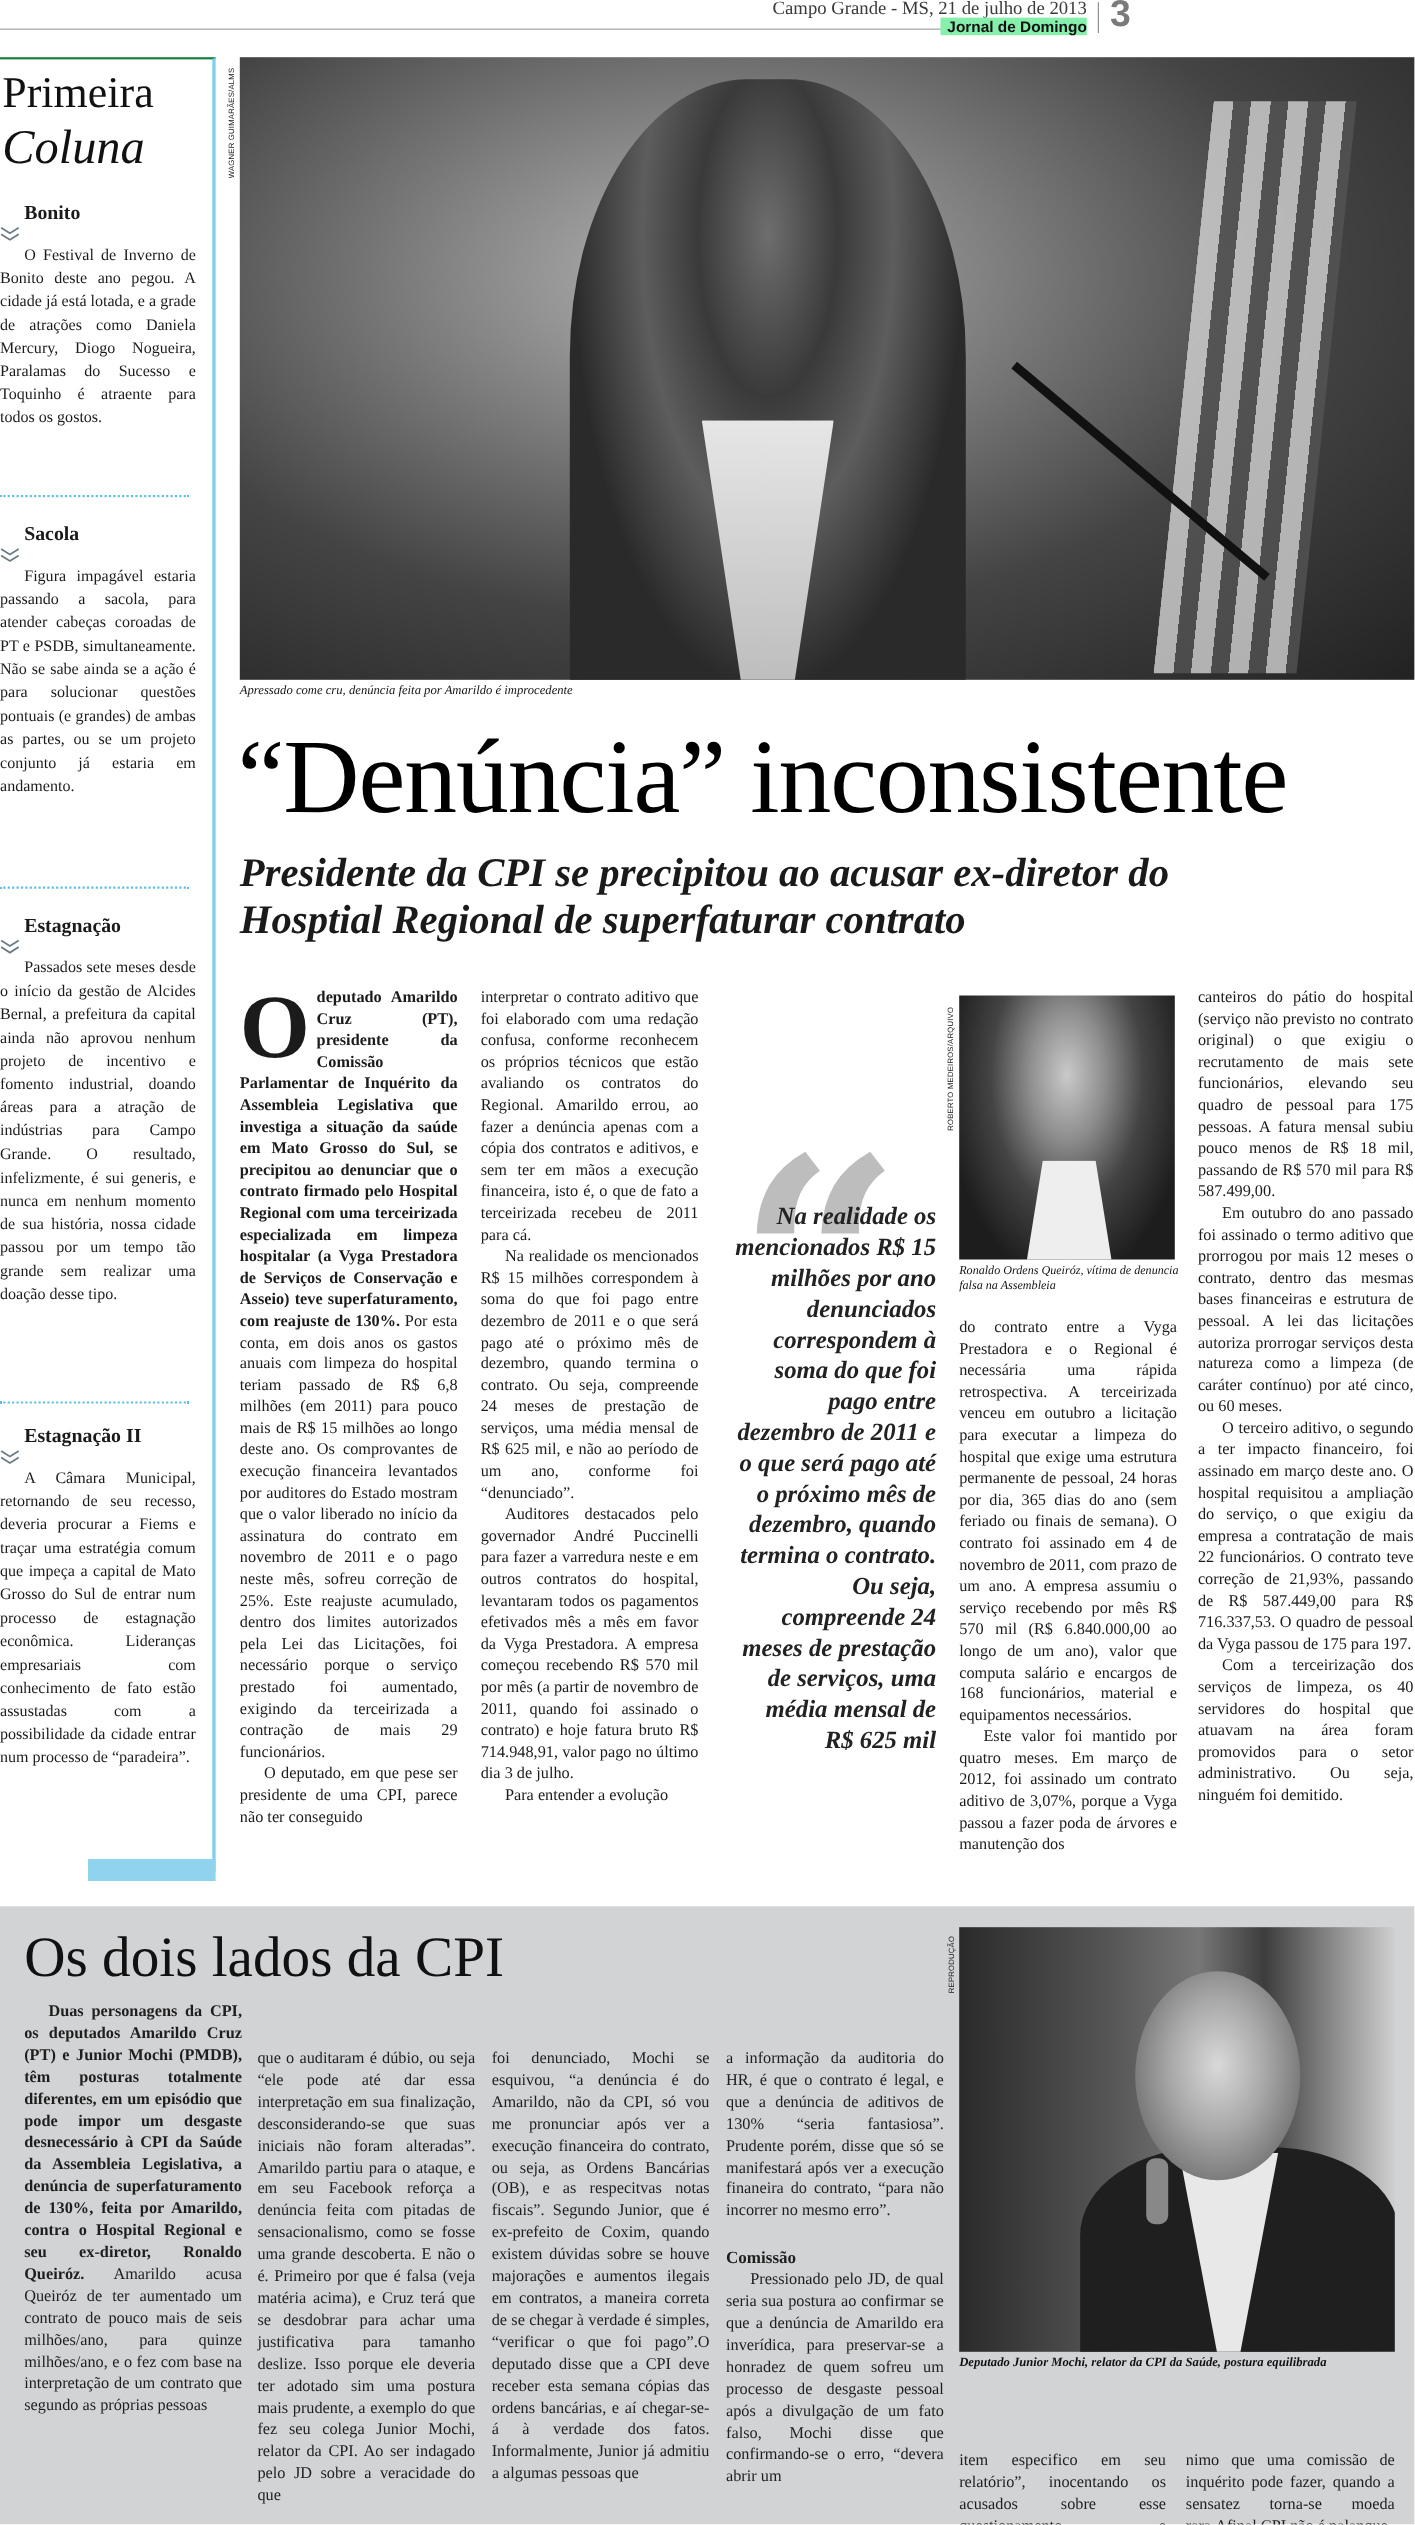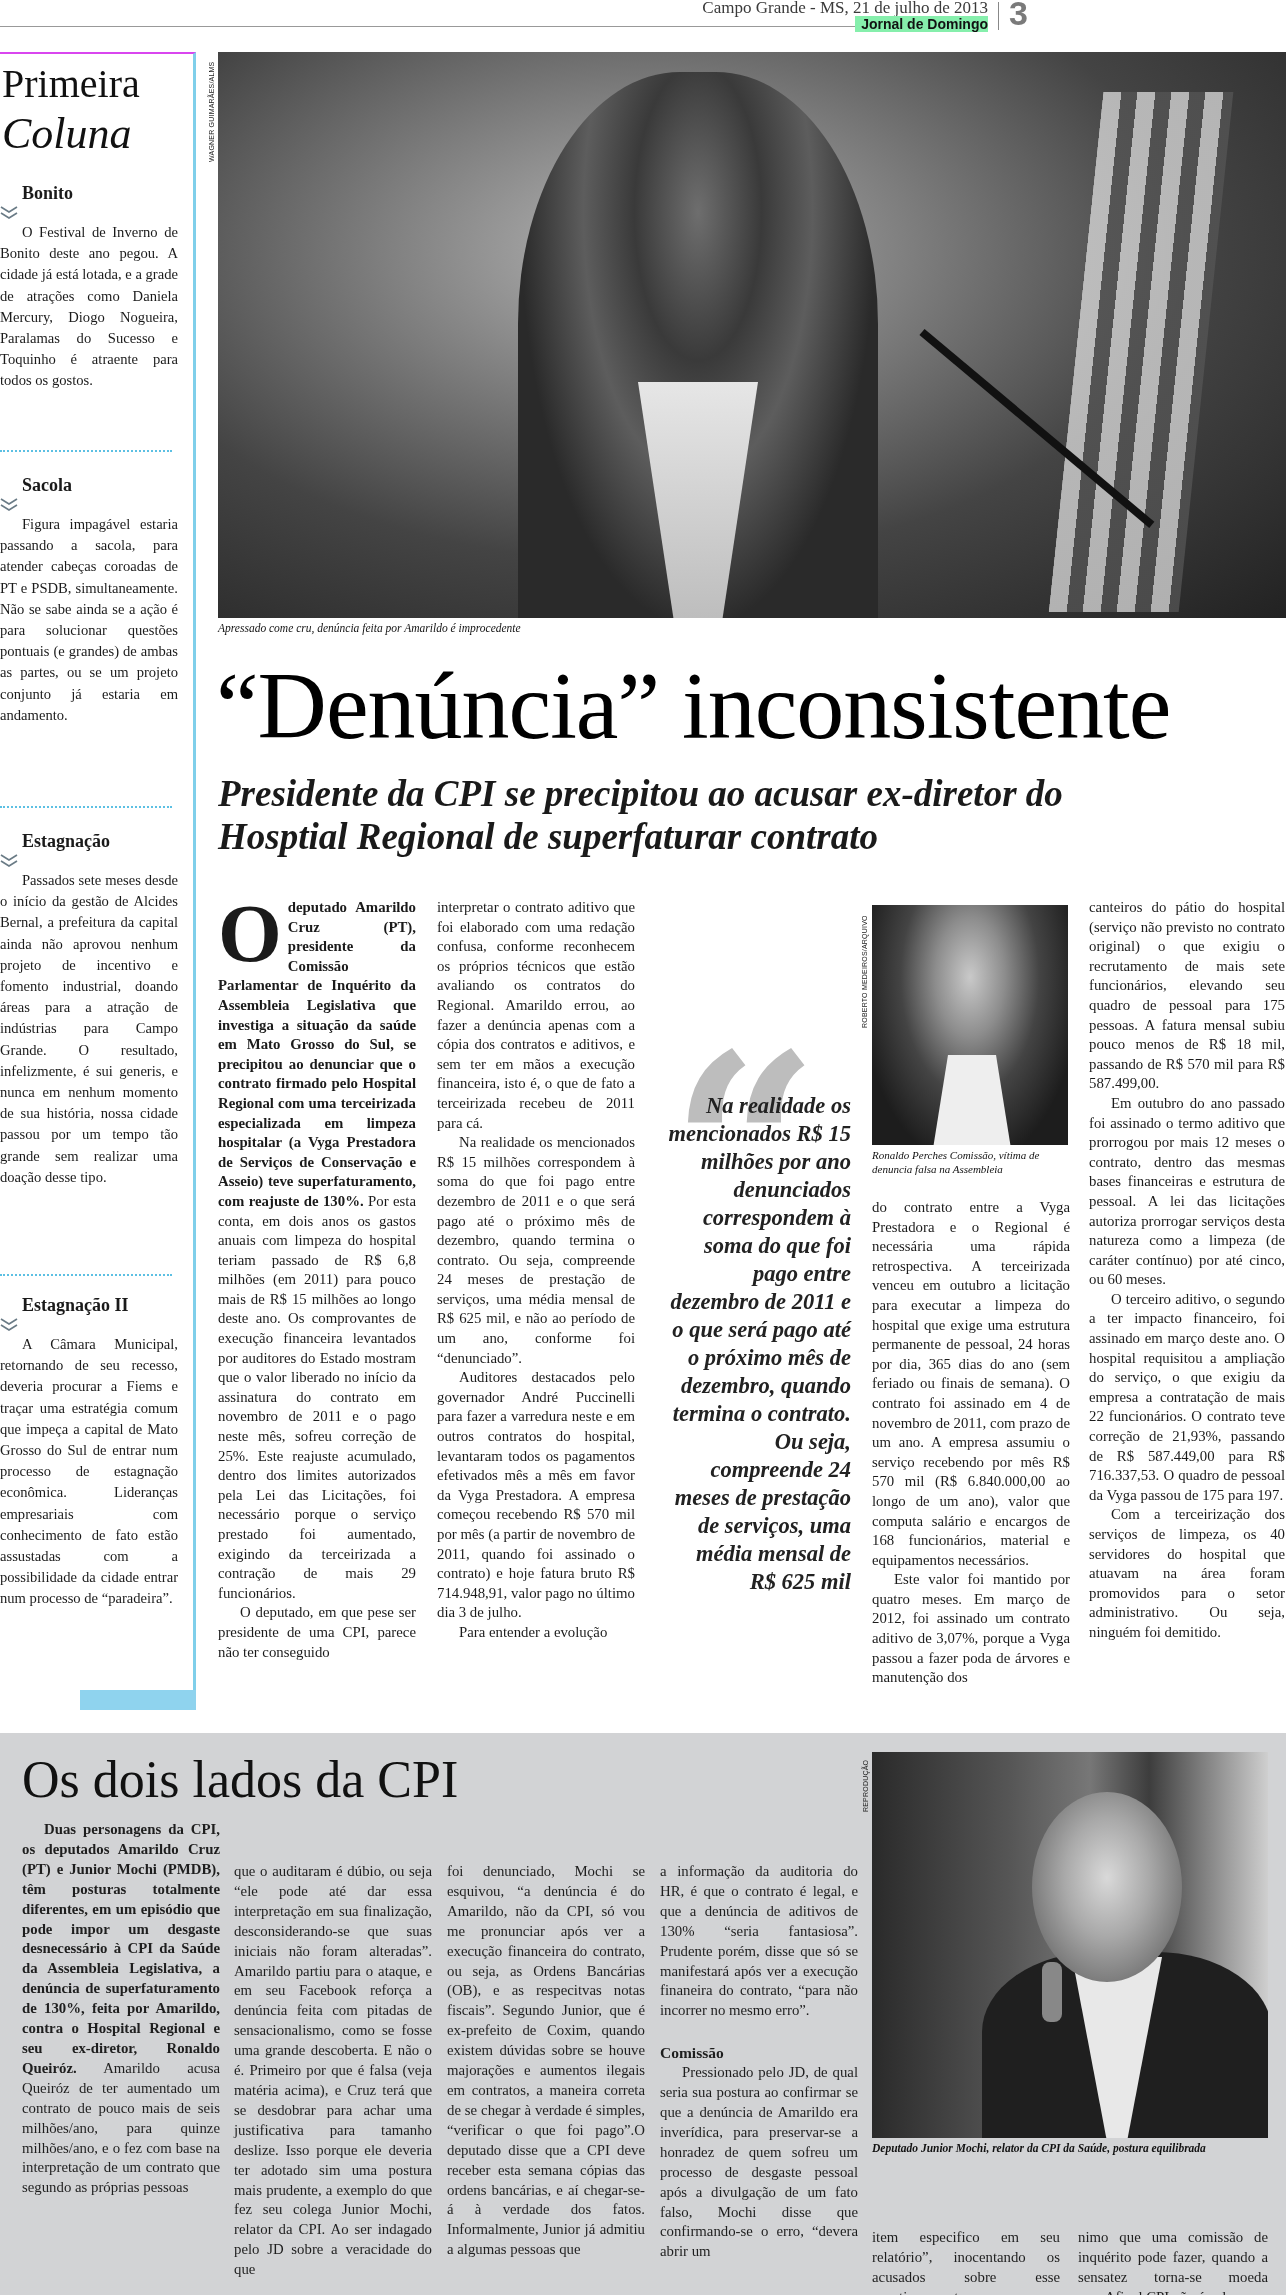--- a/index.html
+++ b/index.html
@@ -8,21 +8,21 @@
 
   
   .masthead { position: absolute; top: 0; left: 0; width: 1032px; height: 44px; }
   .mast-date { position: absolute; right: 44px; top: -2px; font-size: 17px; color: #3a3a3a; }
   .mast-line { position: absolute; left: 0; right: 166px; top: 26px; border-top: 1px solid #999; }
   .mast-paper { position: absolute; right: 44px; top: 16px; font-family: "Liberation Sans", sans-serif; font-weight: bold; font-size: 14px; color: #111; background: #86efac; padding-left: 6px; }
   .mast-sep { position: absolute; right: 33px; top: 2px; width: 1px; height: 28px; background: #888; }
   .mast-page { position: absolute; right: 4px; top: -6px; font-family: "Liberation Sans", sans-serif; font-weight: bold; font-size: 34px; color: #7a7a7a; }
 
   
-  .sidebar { position: absolute; left: 0; top: 52px; width: 196px; height: 1650px; border-right: 3px solid #7fcfea; border-top: 2px solid #d946ef; background: #fff; }
+  .sidebar { position: absolute; left: 0; top: 52px; width: 196px; height: 1650px; border-right: 3px solid #7fcfea; border-top: 2px solid #15803d; background: #fff; }
   .sidebar-tab { position: absolute; left: 80px; top: 1690px; width: 116px; height: 20px; background: #8fd3ee; }
   .col-title1 { position: absolute; left: 2px; top: 8px; font-size: 40px; line-height: 44px; color: #111; }
   .col-title2 { position: absolute; left: 2px; top: 56px; font-size: 44px; line-height: 48px; font-style: italic; font-weight: normal; color: #111; }
   .side-sec { position: absolute; left: 0; width: 178px; }
   .side-head { font-size: 18px; font-weight: bold; margin-left: 22px; height: 22px; line-height: 22px; color: #1a1a1a; }
   .chev { display: block; width: 18px; height: 14px; margin-top: 2px; }
   .side-body { font-size: 14.6px; line-height: 21.2px; text-align: justify; text-indent: 22px; margin-top: 2px; }
   .dots { position: absolute; left: 0; width: 172px; border-top: 2px dotted #5cc0e3; }
 
   
@@ -145,21 +145,21 @@
 
 <div class="pull-quote">
   <div class="pull-mark">“</div>
   <div class="pull-text">Na realidade os mencionados R$ 15 milhões por ano denunciados correspondem à soma do que foi pago entre dezembro de 2011 e o que será pago até o próximo mês de dezembro, quando termina o contrato. Ou seja, compreende 24 meses de prestação de serviços, uma média mensal de R$ 625 mil</div>
 </div>
 
 <div class="photo-inset">
   <div class="shirt2"></div>
 </div>
 <div class="credit-v" style="left:861px; top:900px; height:128px;">ROBERTO MEDEIROS/ARQUIVO</div>
-<div class="caption" style="left:872px; top:1148px; width:200px; font-size:11px; line-height:14px;">Ronaldo Perches Comissão, vítima de denuncia falsa na Assembleia</div>
+<div class="caption" style="left:872px; top:1148px; width:200px; font-size:11px; line-height:14px;">Ronaldo Ordens Queiróz, vítima de denuncia falsa na Assembleia</div>
 
 <div class="col" style="left:872px; top:1198px; width:198px;">
   <p class="noind">do contrato entre a Vyga Prestadora e o Regional é necessária uma rápida retrospectiva. A terceirizada venceu em outubro a licitação para executar a limpeza do hospital que exige uma estrutura permanente de pessoal, 24 horas por dia, 365 dias do ano (sem feriado ou finais de semana). O contrato foi assinado em 4 de novembro de 2011, com prazo de um ano. A empresa assumiu o serviço recebendo por mês R$ 570 mil (R$ 6.840.000,00 ao longo de um ano), valor que computa salário e encargos de 168 funcionários, material e equipamentos necessários.</p>
   <p>Este valor foi mantido por quatro meses. Em março de 2012, foi assinado um contrato aditivo de 3,07%, porque a Vyga passou a fazer poda de árvores e manutenção dos</p>
 </div>
 
 <div class="col" style="left:1089px; top:898px; width:196px;">
   <p class="noind">canteiros do pátio do hospital (serviço não previsto no contrato original) o que exigiu o recrutamento de mais sete funcionários, elevando seu quadro de pessoal para 175 pessoas. A fatura mensal subiu pouco menos de R$ 18 mil, passando de R$ 570 mil para R$ 587.499,00.</p>
   <p>Em outubro do ano passado foi assinado o termo aditivo que prorrogou por mais 12 meses o contrato, dentro das mesmas bases financeiras e estrutura de pessoal. A lei das licitações autoriza prorrogar serviços desta natureza como a limpeza (de caráter contínuo) por até cinco, ou 60 meses.</p>
   <p>O terceiro aditivo, o segundo a ter impacto financeiro, foi assinado em março deste ano. O hospital requisitou a ampliação do serviço, o que exigiu da empresa a contratação de mais 22 funcionários. O contrato teve correção de 21,93%, passando de R$ 587.449,00 para R$ 716.337,53. O quadro de pessoal da Vyga passou de 175 para 197.</p>

